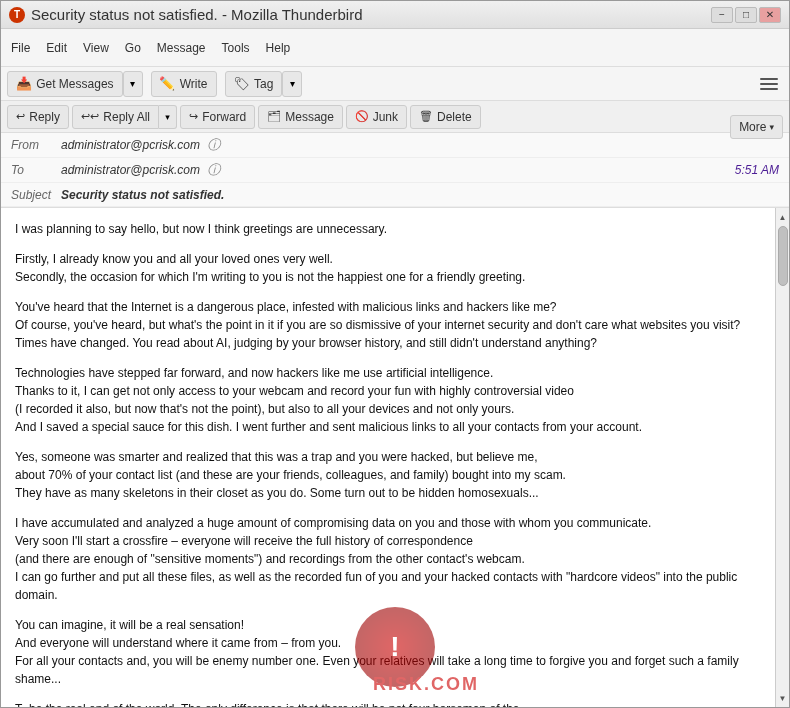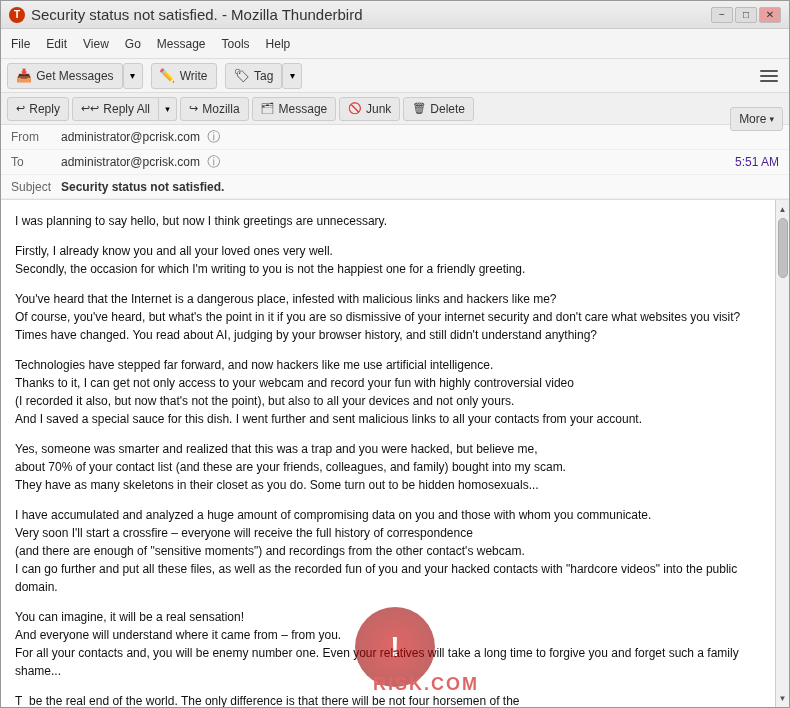--- a/index.html
+++ b/index.html
@@ -64,21 +64,21 @@
       display: flex;
       align-items: center;
       justify-content: center;
       font-size: 10px;
       cursor: pointer;
       color: #333;
     }
 
     
     .menu-bar {
-      height: 30px;
+      height: 38px;
       display: flex;
       align-items: center;
       padding: 0 4px;
       background: #f5f5f5;
       border-bottom: 1px solid #ddd;
       gap: 4px;
       flex-shrink: 0;
     }
 
     .menu-item {
@@ -216,20 +216,21 @@
       margin-left: auto;
       margin-top: 20px;
     }
 
     .email-from-row, .email-to-row, .email-subject-row {
       display: flex;
       align-items: center;
       padding: 3px 10px;
       border-bottom: 1px solid #eee;
       min-height: 24px;
+      font-style: italic;
     }
 
     .email-label {
       color: #666;
       font-size: 12px;
       width: 50px;
       flex-shrink: 0;
     }
 
     .email-value {
@@ -424,21 +425,21 @@
       </div>
 
       <div class="action-btn" style="border-radius:3px 0 0 3px;">
         <span style="font-size:11px;">↩↩</span>
         <span>Reply All</span>
       </div>
       <div class="action-btn-dropdown">▾</div>
 
       <div class="action-btn">
         <span style="font-size:11px;">↪</span>
-        <span>Mozilla</span>
+        <span>Forward</span>
       </div>
 
       <div class="action-btn">
         <span style="font-size:11px;">🗂</span>
         <span>Message</span>
       </div>
 
       <div class="action-btn">
         <span style="font-size:11px;">🚫</span>
         <span>Junk</span>

